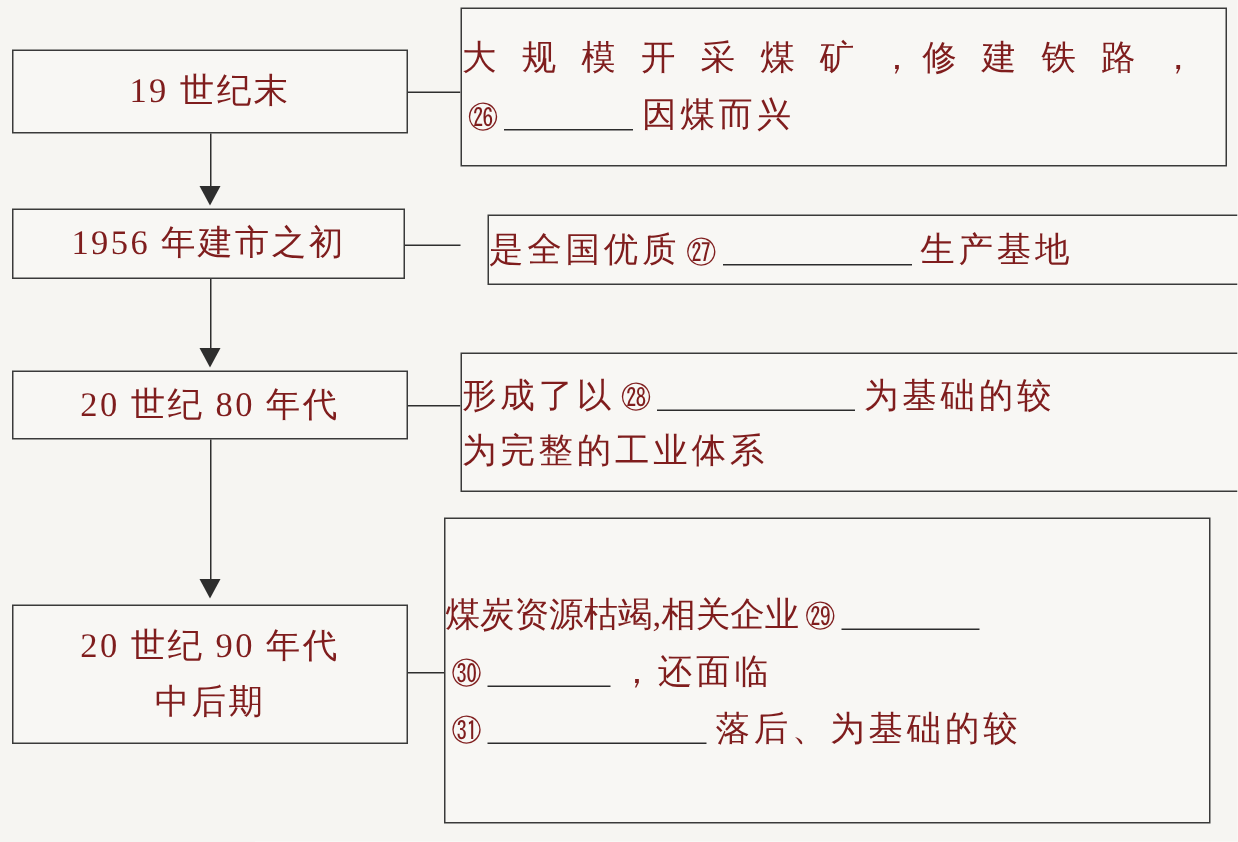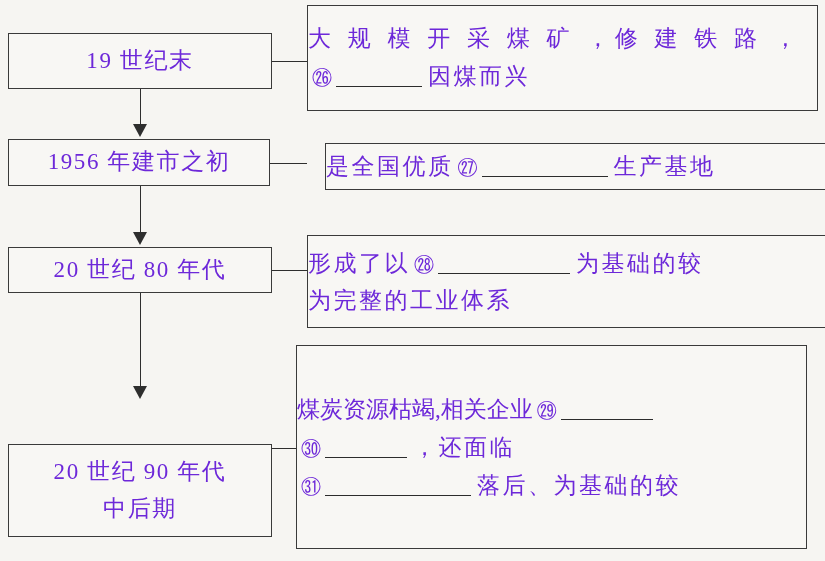--- a/index.html
+++ b/index.html
@@ -7,21 +7,21 @@
     padding: 0;
     background: #faf9f7;
   }
   #page {
     position: relative;
     width: 825px;
     height: 561px;
     background: #f6f5f2;
     overflow: hidden;
     font-family: "Liberation Serif", "DejaVu Serif", serif;
-    color: #6d28d9;
+    color: #7f1d1d;
   }
 
   
   .box {
     position: absolute;
     box-sizing: border-box;
     border: 1.6px solid #3a3a3a;
     background: #f8f7f4;
     display: flex;
     flex-direction: column;
@@ -156,21 +156,21 @@
       <span class="txt sp2">为基础的较</span>
     </div>
     <div class="desc-line">
       <span class="txt sp2">为完整的工业体系</span>
     </div>
   </div>
 
   <div class="v-line" style="left:140px; top:293px; height:95px;"></div>
   <div class="arrow-head" style="left:133px; top:386px;"></div>
 
-  <div class="box stage-box" style="left:8px; top:403px; width:264px; height:93px;margin-top:41px;">
+  <div class="box stage-box" style="left:8px; top:403px; width:264px; height:93px;">
     <div class="stage-line">20 世纪 90 年代</div>
     <div class="stage-line" style="margin-top:8px;">中后期</div>
   </div>
 
   <div class="h-connector" style="left:272px; top:448px; width:35px;"></div>
 
   <div class="box desc-box" style="left:296px; top:345px; width:511px; height:204px;text-align:right;">
     <div class="desc-line">
       <span class="txt">煤炭资源枯竭,相关企业</span>
       <span class="num">㉙</span>

